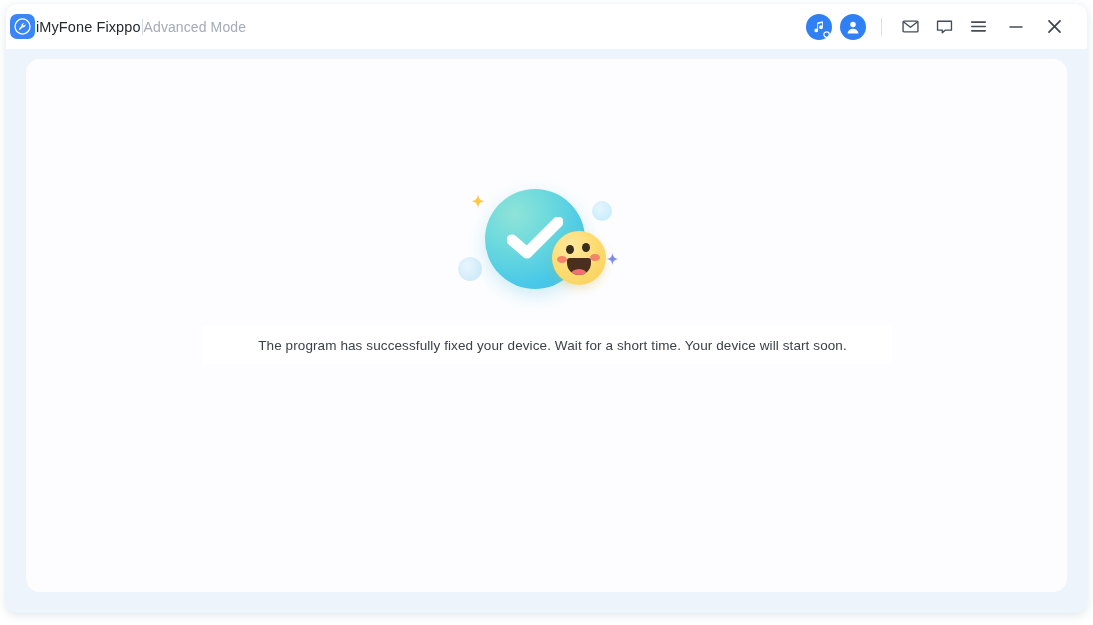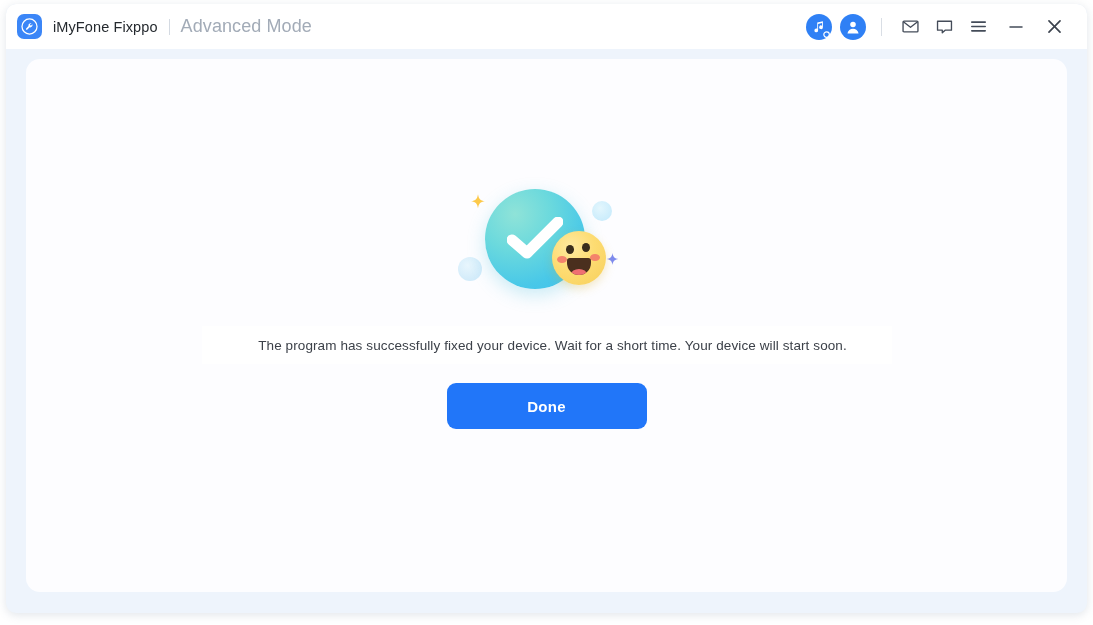--- a/index.html
+++ b/index.html
@@ -31,26 +31,26 @@
     left: 0;
     top: 0;
     width: 100%;
     height: 45px;
     background: #ffffff;
     border-radius: 10px 10px 0 0;
   }
 
   .title-left {
     position: absolute;
-    left: 11px;
+    left: 4px;
     top: 0;
     height: 45px;
     display: flex;
     align-items: center;
-    gap: 11px;
+    gap: 1px;
   }
 
   .app-icon {
     width: 25px;
     height: 25px;
     border-radius: 7px;
     background: #3b86f7;
     display: flex;
     align-items: center;
     justify-content: center;
@@ -62,21 +62,21 @@
     letter-spacing: 0.1px;
   }
 
   .title-divider {
     width: 1px;
     height: 16px;
     background: #d4dae2;
   }
 
   .app-subtitle {
-    font-size: 18px;
+    font-size: 14px;
     color: #a2abb7;
     letter-spacing: 0.1px;
   }
 
   .title-right {
     position: absolute;
     right: 16px;
     top: 0;
     height: 45px;
     display: flex;
@@ -376,16 +376,15 @@
           <span class="tongue"></span>
         </span>
       </div>
 
     </div>
 
     <div class="message-band">
       <span class="message-text">The program has successfully fixed your device. Wait for a short time. Your device will start soon.</span>
     </div>
 
-    <button class="done-button">Done</button>
 
   </div>
 </div>
 
 </body></html>

